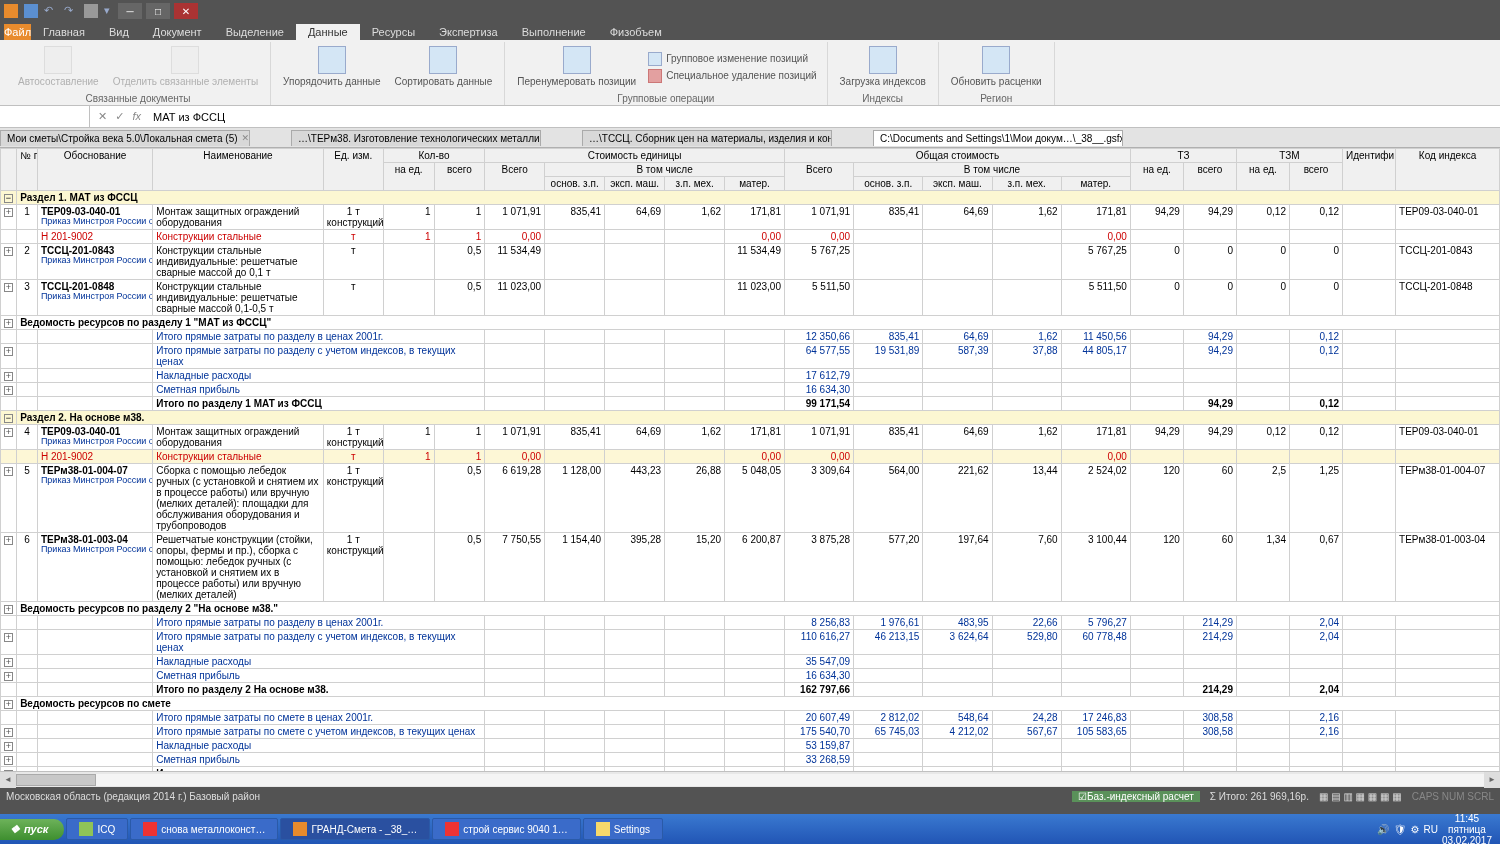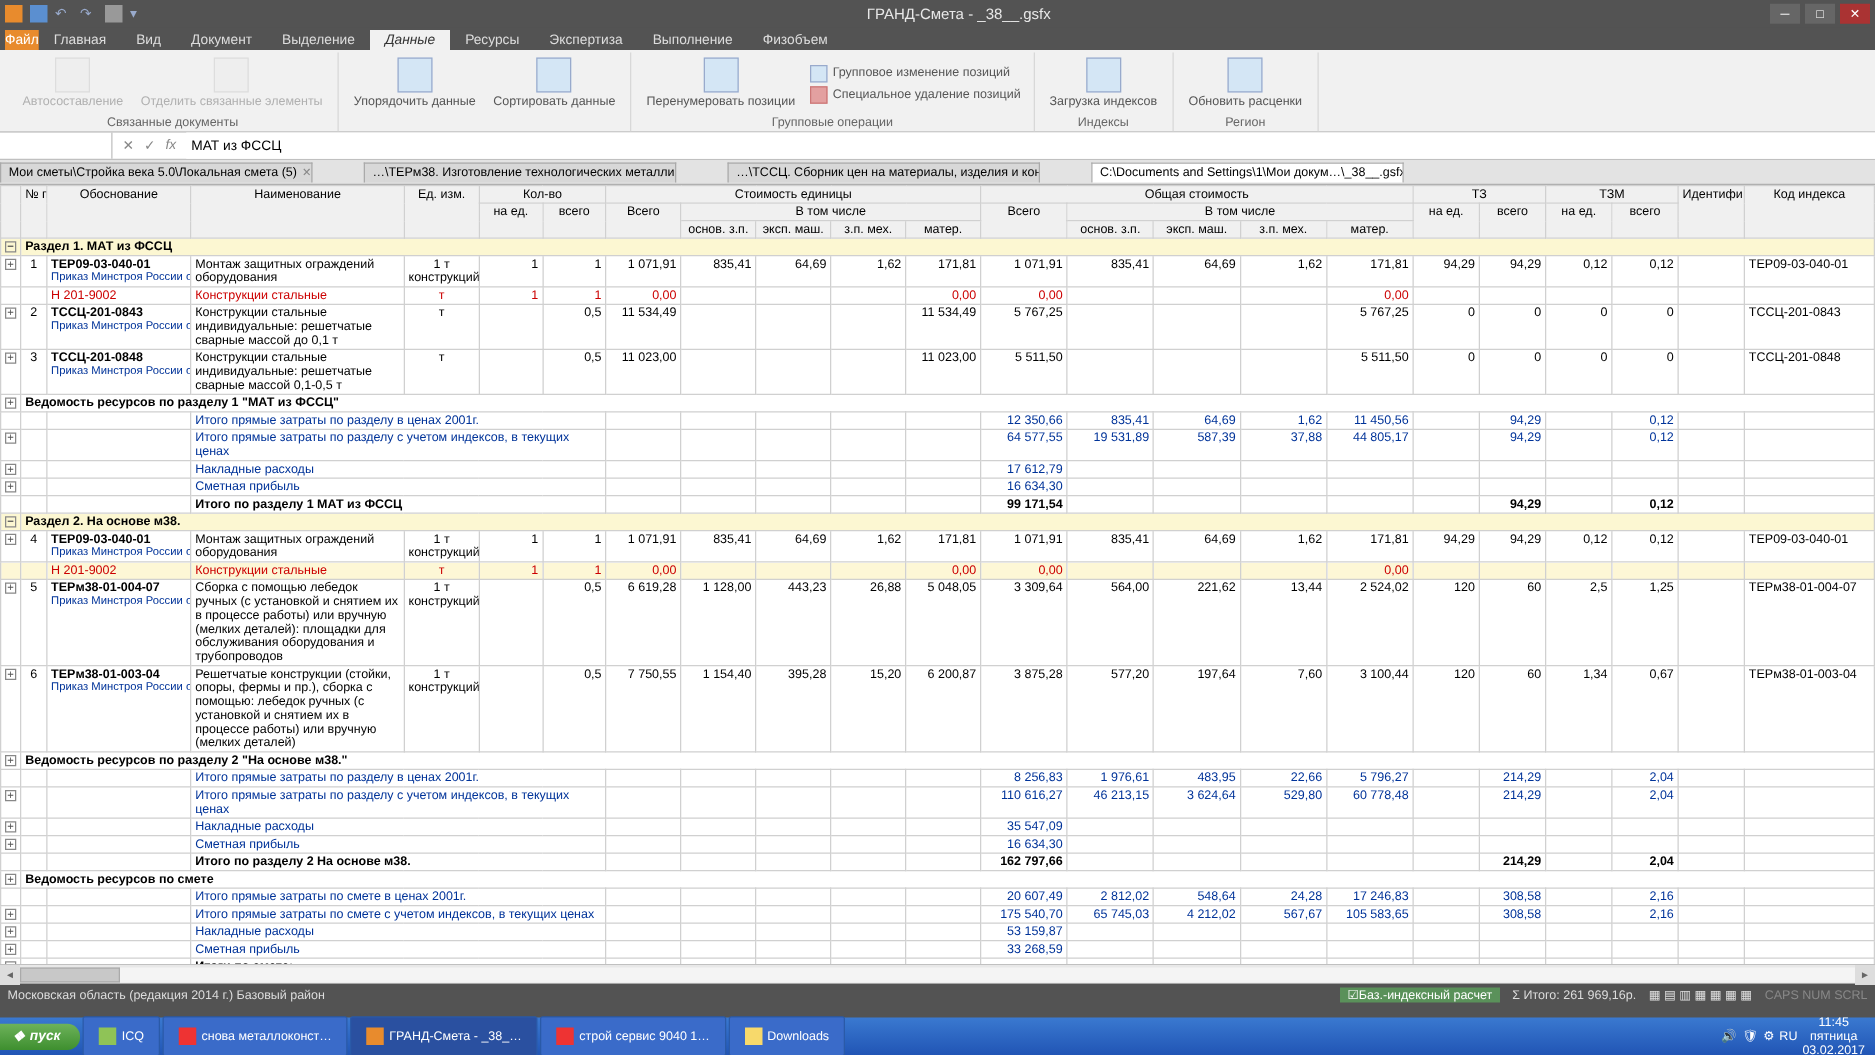--- a/index.html
+++ b/index.html
@@ -7,21 +7,21 @@
 .title-bar { height: 22px; background: #535353; color: #fff; display: flex; align-items: center; padding: 0 4px; }
 .title-bar .qat { display: flex; gap: 6px; align-items: center; }
 .title-bar .qat span { width: 14px; height: 14px; display: inline-block; }
 .title-bar .title { flex: 1; text-align: center; font-size: 12px; color: #e8e8e8; }
 .title-bar .win-controls { display: flex; gap: 4px; }
 .title-bar .win-controls span { width: 24px; height: 16px; background: #666; color: #fff; display: flex; align-items: center; justify-content: center; cursor: pointer; font-size: 10px; }
 .title-bar .win-controls .close { background: #a33; }
 .tab-strip { height: 18px; background: #535353; display: flex; align-items: flex-end; padding-left: 4px; }
 .tab-strip .file-tab { background: #e88b2d; color: #fff; padding: 2px 0; font-size: 11px; cursor: pointer; }
 .tab-strip .tab { color: #ddd; padding: 2px 12px; font-size: 11px; cursor: pointer; }
-.tab-strip .tab.active { background: #f1f1f1; color: #333; font-style: italic; }
+.tab-strip .tab.active { background: #f1f1f1; color: #333; }
 .ribbon { height: 66px; background: #f1f1f1; border-bottom: 1px solid #c0c0c0; display: flex; padding: 2px 6px 0 6px; }
 .ribbon-group { display: flex; flex-direction: column; align-items: center; padding: 0 6px; border-right: 1px solid #d8d8d8; }
 .ribbon-group .content { display: flex; align-items: center; flex: 1; gap: 2px; }
 .ribbon-group .label { font-size: 10px; color: #666; padding: 1px 0; }
 .rbtn-lg { display: flex; flex-direction: column; align-items: center; padding: 2px 6px; cursor: pointer; color: #555; font-size: 10px; line-height: 1.2; text-align: center; }
 .rbtn-lg.disabled { color: #b0b0b0; }
 .rbtn-lg .ico { width: 28px; height: 28px; background: #d4e6f5; border: 1px solid #9ac; margin-bottom: 2px; }
 .rbtn-lg.disabled .ico { background: #eee; border-color: #ddd; }
 .rbtn-sm { display: flex; align-items: center; padding: 1px 4px; font-size: 10px; color: #555; cursor: pointer; gap: 4px; }
 .rbtn-sm.disabled { color: #b0b0b0; }
@@ -75,21 +75,21 @@
 .col-tzmt { width: 46px; }
 .col-id { width: 46px; }
 .col-idx { width: 90px; }
 .exp { display: inline-block; width: 9px; height: 9px; border: 1px solid #888; text-align: center; line-height: 7px; font-size: 9px; color: #555; cursor: pointer; }
 .status-bar { height: 18px; background: #535353; color: #ddd; display: flex; align-items: center; padding: 0 6px; font-size: 10px; justify-content: space-between; }
 .status-bar .right { display: flex; align-items: center; gap: 10px; }
 .status-bar .right .indicator { background: #5a915a; padding: 0 6px; color: #fff; display: flex; align-items: center; }
 .status-bar .caps { color: #888; }
 .taskbar { height: 30px; background: linear-gradient(#3a79d0, #2155b5); display: flex; align-items: center; position: absolute; bottom: 0; left: 0; right: 0; }
 .taskbar .start { background: linear-gradient(#6db25a, #3e8f2f); color: #fff; padding: 4px 16px 4px 10px; font-weight: bold; font-style: italic; border-radius: 0 10px 10px 0; display: flex; align-items: center; gap: 4px; }
-.taskbar .task { background: #3a6bc9; color: #fff; padding: 3px 12px; margin-left: 2px; border: 1px solid #2a5aa8; display: flex; align-items: center; gap: 4px; font-size: 10px; border-radius: 2px; height: 32px; }
+.taskbar .task { background: #3a6bc9; color: #fff; padding: 3px 12px; margin-left: 2px; border: 1px solid #2a5aa8; display: flex; align-items: center; gap: 4px; font-size: 10px; border-radius: 2px; height: 22px; }
 .taskbar .task.active { background: #2a50a0; }
 .taskbar .task .ico { width: 14px; height: 14px; background: #fa0; }
 .taskbar .tray { margin-left: auto; display: flex; align-items: center; gap: 4px; padding: 0 8px; color: #fff; font-size: 10px; }
 .taskbar .tray .clock { text-align: center; line-height: 1.1; }
 .hscroll { height: 16px; background: #e8e8e8; border-top: 1px solid #c0c0c0; display: flex; align-items: center; }
 .hscroll .track { flex: 1; height: 12px; background: #f4f4f4; position: relative; }
 .hscroll .thumb { position: absolute; left: 0; width: 80px; height: 100%; background: #c8c8c8; border: 1px solid #aaa; }
 .hscroll .arrow { width: 16px; height: 16px; background: #ddd; display: flex; align-items: center; justify-content: center; font-size: 8px; color: #666; cursor: pointer; }
 </style>
 </head>
@@ -97,21 +97,20 @@
 
 <div class="title-bar">
   <div class="qat">
     <span style="background:#e88b2d"></span>
     <span style="background:#5b8fd0"></span>
     <span style="color:#9ac">↶</span>
     <span style="color:#9ac">↷</span>
     <span style="background:#999"></span>
     <span style="color:#9ac">▾</span>
   </div>
-  <div class="title">ГРАНД-Смета - _38__.gsfx</div>
   <div class="win-controls">
     <span>─</span>
     <span>□</span>
     <span class="close">✕</span>
   </div>
 </div>
 
 <div class="tab-strip">
   <div class="file-tab">Файл</div>
   <div class="tab">Главная</div>
@@ -887,21 +886,21 @@
   <div class="task active">
       <span class="ico" style="background:#e88b2d"></span>
       <span>ГРАНД-Смета - _38_…</span>
     </div>
   <div class="task">
       <span class="ico" style="background:#e33"></span>
       <span>строй сервис 9040 1…</span>
     </div>
   <div class="task">
       <span class="ico" style="background:#f7d96b"></span>
-      <span>Downloads</span>
+      <span>Settings</span>
     </div>
   <div class="tray">
     <span>🔊</span>
     <span>🛡</span>
     <span>⚙</span>
     <span>RU</span>
     <div class="clock">
       <div>11:45</div>
         <div>пятница</div>
         <div>03.02.2017</div>

